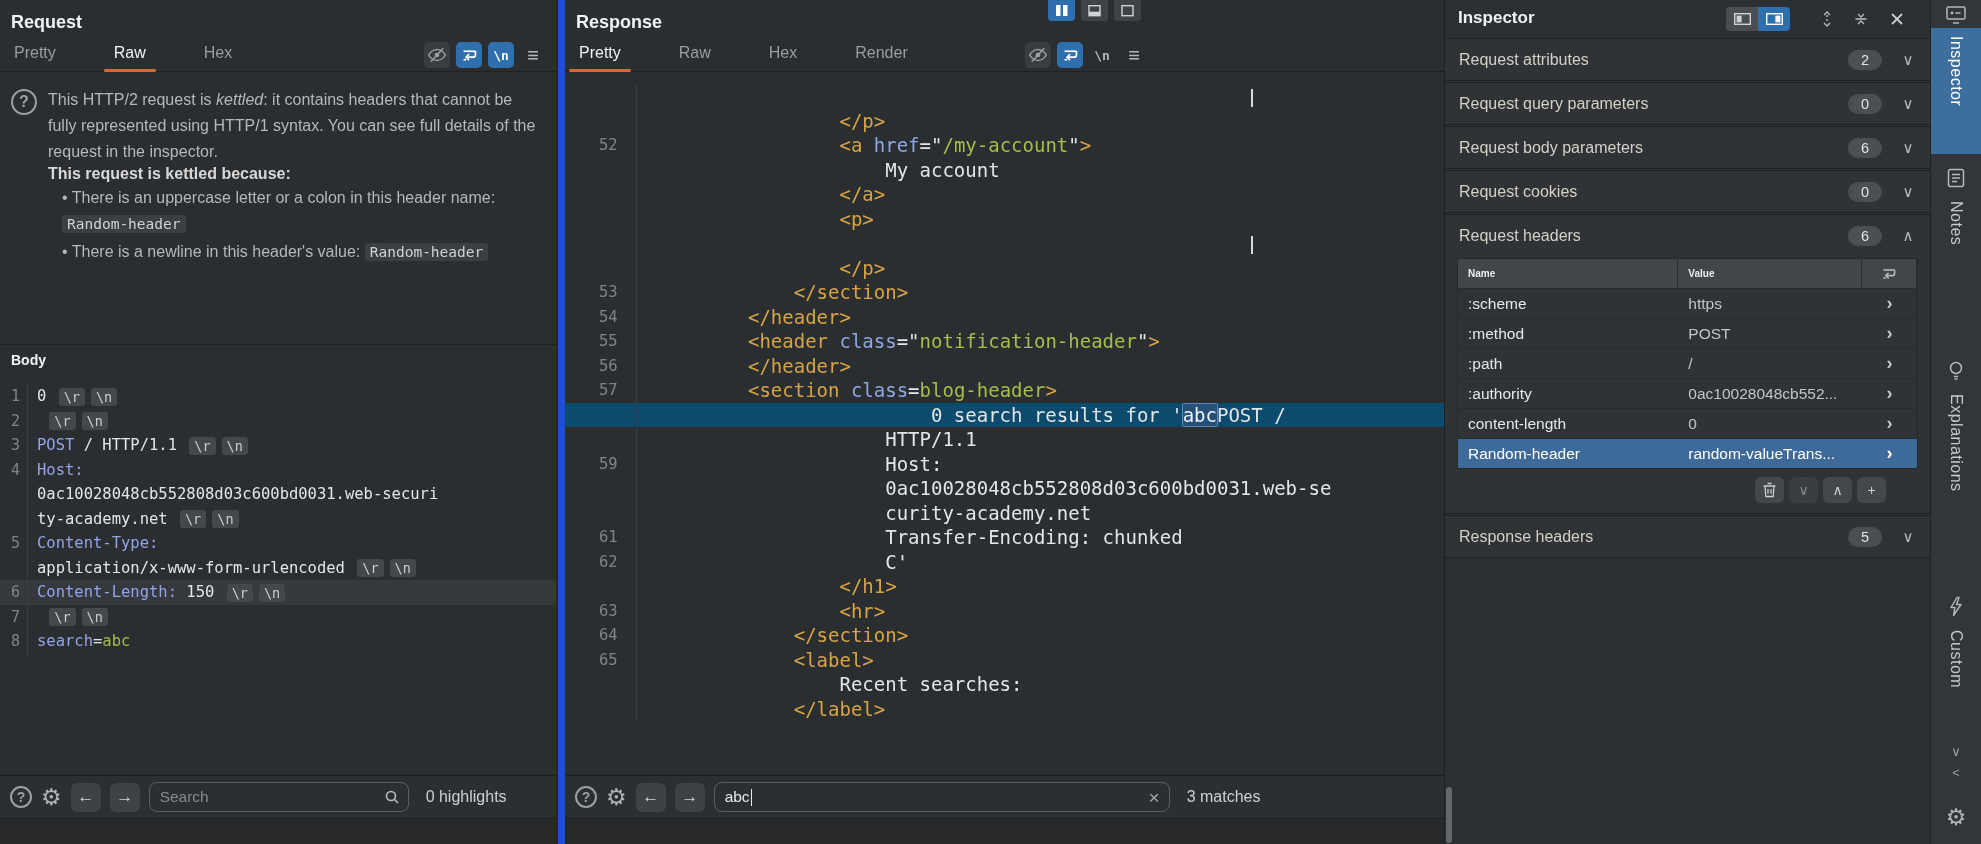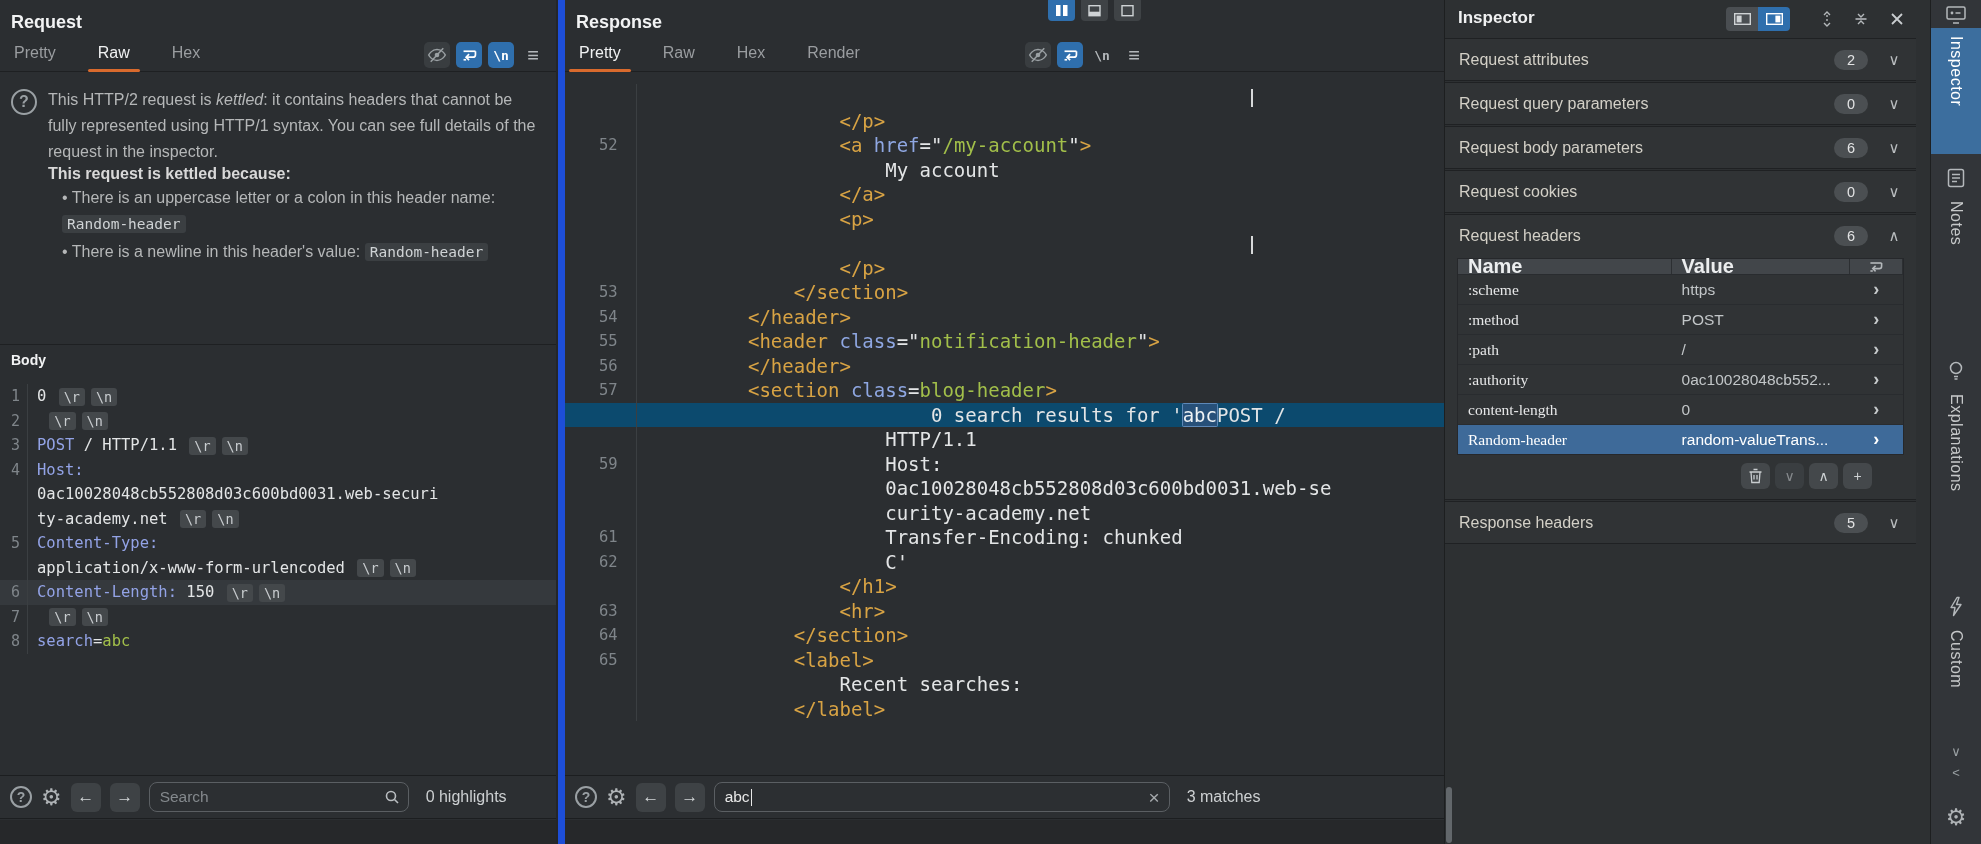--- a/index.html
+++ b/index.html
@@ -7,21 +7,21 @@
   #app { position:relative; width:1981px; height:844px; background:#242628; overflow:hidden; }
 
   
   .panel { position:absolute; top:0; height:844px; background:#2b2e31; }
   #request-panel  { left:0;    width:556px; }
   #response-panel { left:558px; width:886px; border-left:7px solid #1d4ed8; }
   #inspector-panel{ left:1444px; width:486px; background:#2d3032; border-left:1px solid #1d1f20; }
   #rail           { position:absolute; left:1930px; top:0; width:51px; height:844px; background:#323539; border-left:1px solid #1d1f20; }
 
   .panel-title { position:absolute; left:11px; top:12px; font-size:18px; font-weight:bold; color:#f2f3f4;text-align:center; }
-  .tabs-row { position:absolute; left:0; right:0; top:40px; height:32px; border-bottom:1px solid #1e2022; display:flex; align-items:center; padding:0 12px; gap:38px; }
+  .tabs-row { position:absolute; left:0; right:0; top:40px; height:32px; border-bottom:1px solid #1e2022; display:flex; align-items:center; padding:0 12px; gap:54px; }
   .tab { font-size:16px; color:#9a9da0; position:relative; cursor:default; padding:3px 2px 9px; }
   .tab.active { color:#f0f1f2; }
   .tab.active::after { content:""; position:absolute; left:-8px; right:-8px; bottom:-1px; height:3px; background:#d96a2d; border-radius:2px; }
 
   .hdr-icons { position:absolute; top:42px; display:flex; gap:6px; align-items:center; }
   #request-panel .hdr-icons { left:424px; }
   #response-panel .hdr-icons { left:460px; }
   .icon-btn { width:26px; height:26px; border-radius:5px; display:flex; align-items:center; justify-content:center; background:transparent; }
   .icon-btn.graybg { background:#393d40; }
   .icon-btn.bluebg { background:#2f6fad; }
@@ -71,33 +71,33 @@
   .fake-input { width:456px; height:30px; border:1px solid #5b5f63; border-radius:8px; display:flex; align-items:center; padding:0 30px 0 10px; font-size:15.5px; color:#e8e8e8; position:relative; }
   .input-caret { display:inline-block; width:1.5px; height:17px; background:#e8e8e8; margin-left:1px; }
   .input-trailing { position:absolute; right:9px; top:50%; transform:translateY(-50%); display:flex; align-items:center; }
   .clear-x { color:#a6aaad; font-size:19px; line-height:1; }
   .bar-status { font-size:16px; color:#cdd0d2; margin-left:8px; white-space:nowrap; }
 
   
   #insp-header { position:absolute; left:0; right:0; top:0; height:38px; }
   #insp-title { position:absolute; left:13px; top:8px; font-size:17px; font-weight:bold; color:#f0f1f2; }
   .insp-ctl { position:absolute; top:7px; display:flex; align-items:center; justify-content:center; }
-  #insp-sections { position:absolute; left:0; right:14px; top:38px; }
+  #insp-sections { position:absolute; left:0; right:0; top:38px; }
   .sec { background:#303335; border-top:1px solid #1f2123; border-bottom:1px solid #1f2123; margin-bottom:1px; }
   .sec-row { height:41px; display:flex; align-items:center; padding:0 14px; }
   .sec-label { font-size:16px; color:#d3d0c7; }
   .badge { margin-left:auto; background:#4b4f52; color:#e2e3e4; border-radius:11px; padding:2px 10px; font-size:14.5px; min-width:34px; text-align:center; }
   .sec-chev { margin-left:18px; color:#b9bdbf; font-size:15px; width:16px; text-align:center; }
   .insp-table { margin:2px 12px 0; border:1px solid #26282b; }
-  .tbl-head { display:flex; background:#42464a; height:15px; align-items:center; font-weight:bold; font-size:20px; color:#eceeef; }
+  .tbl-head { display:flex; background:#42464a; height:29px; align-items:center; font-weight:bold; font-size:10px; color:#eceeef; }
   .tbl-head .cell { border-right:1px solid #2c2f32; align-self:stretch; display:flex; align-items:center; }
   .cell { padding:0 10px; }
   .cell.c-name { width:48%; flex:none; } .cell.c-val { width:40%; flex:none; } .cell.c-ic { width:12%; flex:none; display:flex; justify-content:center; }
   .tbl-row { display:flex; height:30px; align-items:center; font-size:15.5px; border-top:1px solid #292c2f; }
-  .tbl-row .c-name { color:#e6e7e8;font-family:Liberation Serif, serif; } .tbl-row .c-val { color:#c2c6c8; }
+  .tbl-row .c-name { color:#e6e7e8; } .tbl-row .c-val { color:#c2c6c8; }
   .row-chev { color:#c6cacc; font-size:18px; font-weight:bold; }
   .tbl-row.selected { background:#3e6a99; }
   .tbl-row.selected .c-name, .tbl-row.selected .c-val, .tbl-row.selected .row-chev { color:#fff; }
   .tbl-actions { display:flex; justify-content:flex-end; gap:5px; padding:8px 44px 10px 0; }
   .mini-btn { width:29px; height:26px; border-radius:6px; background:#44484b; color:#cdd1d3; font-size:14px; display:flex; align-items:center; justify-content:center; }
   .mini-btn.dim { background:#3a3e41; color:#85898c; }
 
   
   .rail-item { position:absolute; left:0; width:100%; display:flex; flex-direction:column; align-items:center; gap:9px; padding-top:8px; }
   .rail-label { writing-mode:vertical-rl; font-size:16px; color:#c6c8c9; letter-spacing:0.5px; }

